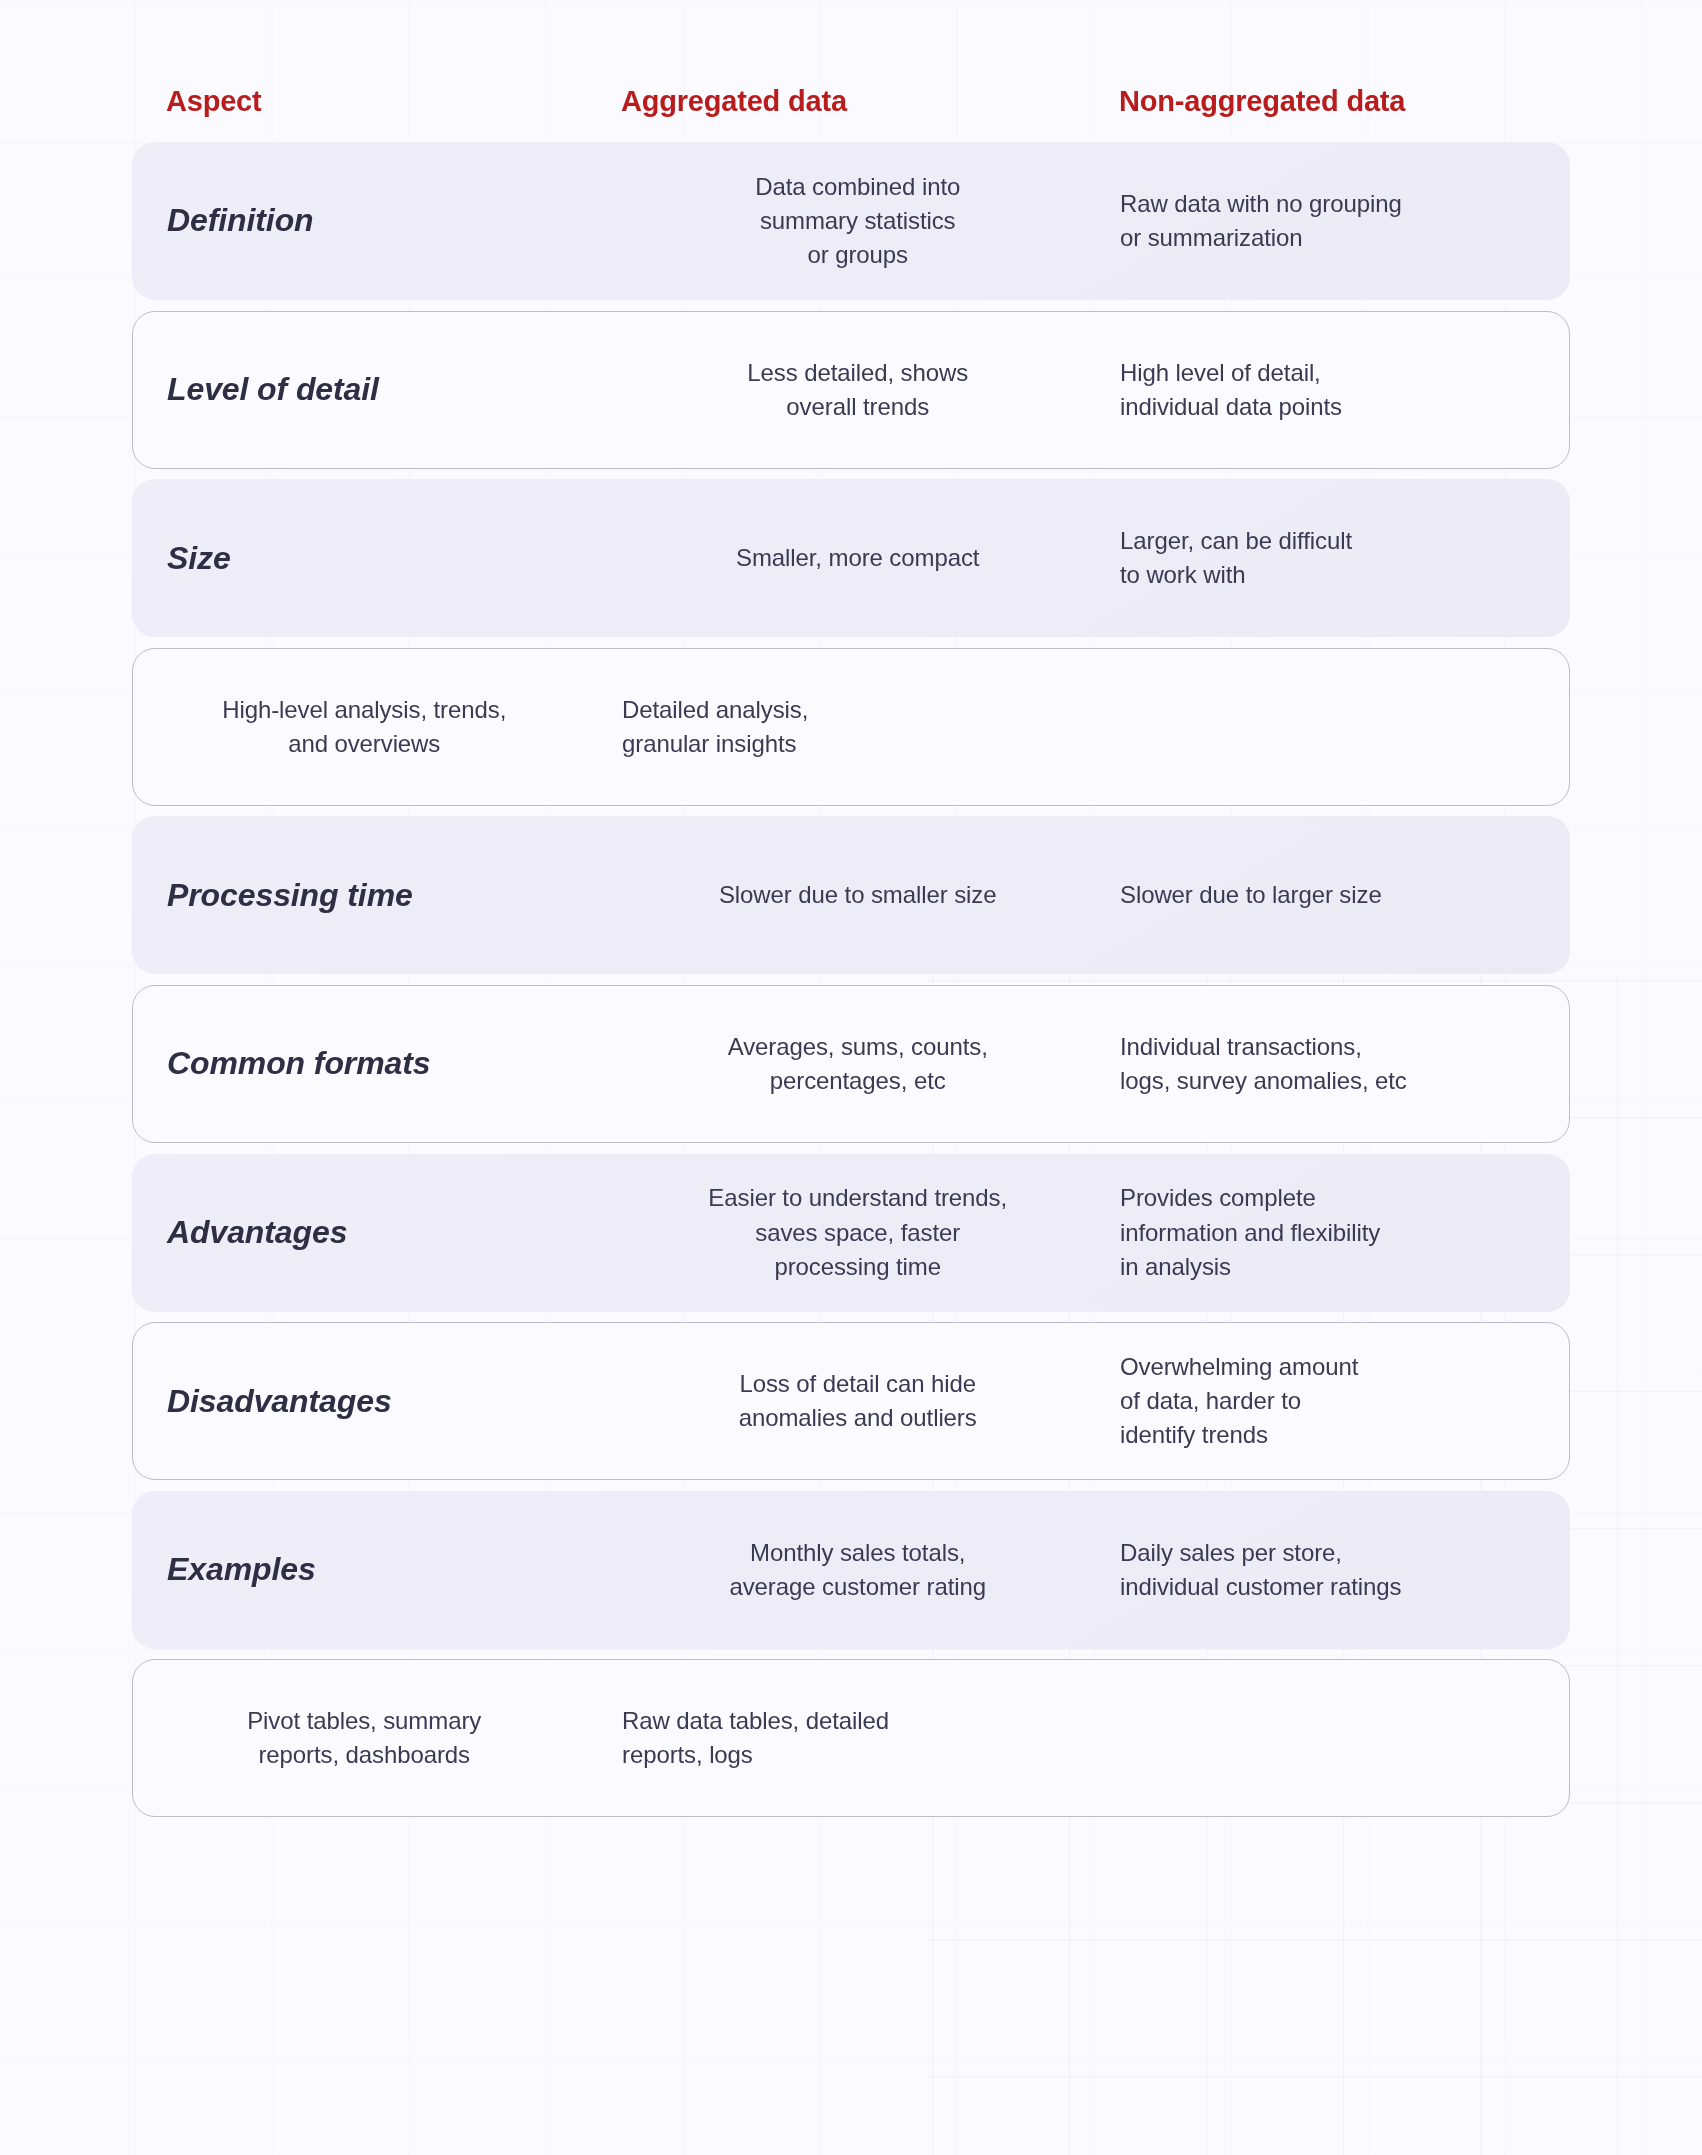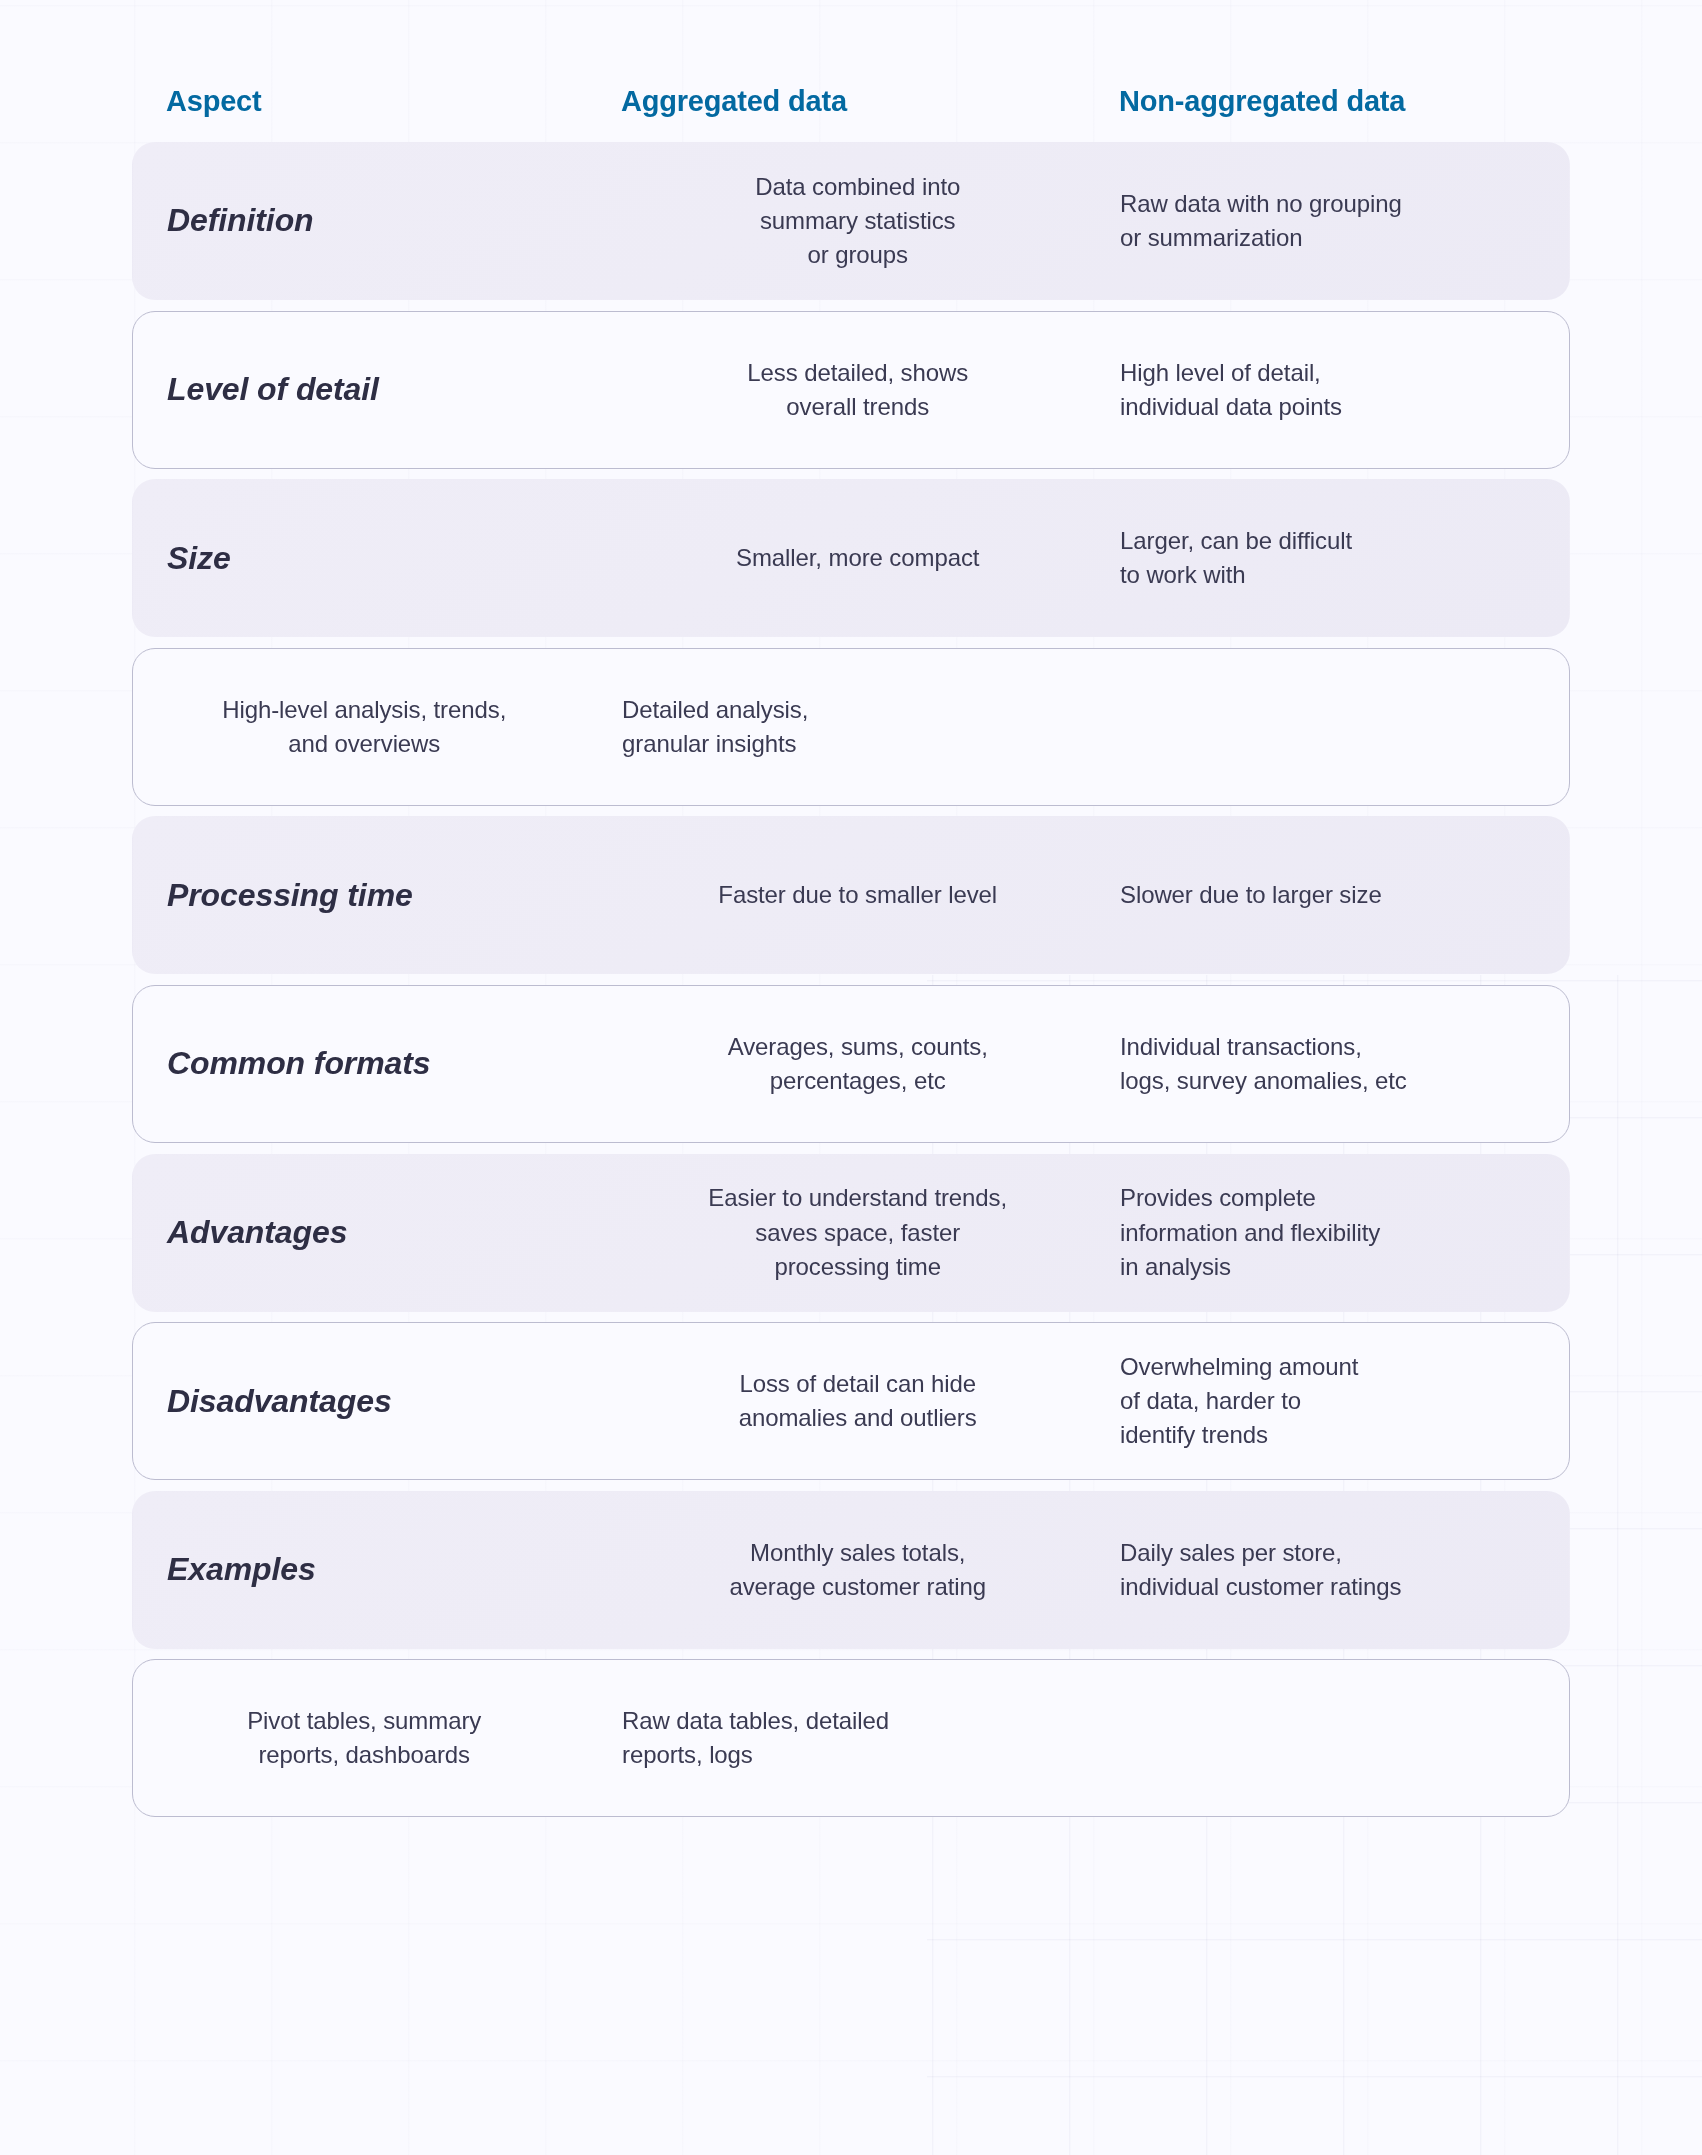--- a/index.html
+++ b/index.html
@@ -51,21 +51,21 @@
     position: relative;
   }
 
   
   .header-row {
     height: 142px;
     align-items: flex-end;
     padding-bottom: 23px;
   }
   .header-cell {
-    color: #0369a1;
+    color: #b91c1c;
     font-size: 29px;
     font-weight: 700;
     letter-spacing: -0.2px;
     line-height: 1.2;
   }
   .header-cell.c1 { padding-left: 34px; }
   .header-cell.c2 { padding-left: 0px; }
   .header-cell.c3 { padding-left: 0px; }
 
   
@@ -157,21 +157,21 @@
 to work with</div>
       </div>
       <div class="row data-row outlined">
         <div class="cell-body c2">High-level analysis, trends,
 and overviews</div>
         <div class="cell-body c3">Detailed analysis,
 granular insights</div>
       </div>
       <div class="row data-row filled">
         <div class="cell-aspect">Processing time</div>
-        <div class="cell-body c2">Faster due to smaller level</div>
+        <div class="cell-body c2">Slower due to smaller size</div>
         <div class="cell-body c3">Slower due to larger size</div>
       </div>
       <div class="row data-row outlined">
         <div class="cell-aspect">Common formats</div>
         <div class="cell-body c2">Averages, sums, counts,
 percentages, etc</div>
         <div class="cell-body c3">Individual transactions,
 logs, survey anomalies, etc</div>
       </div>
       <div class="row data-row filled">

